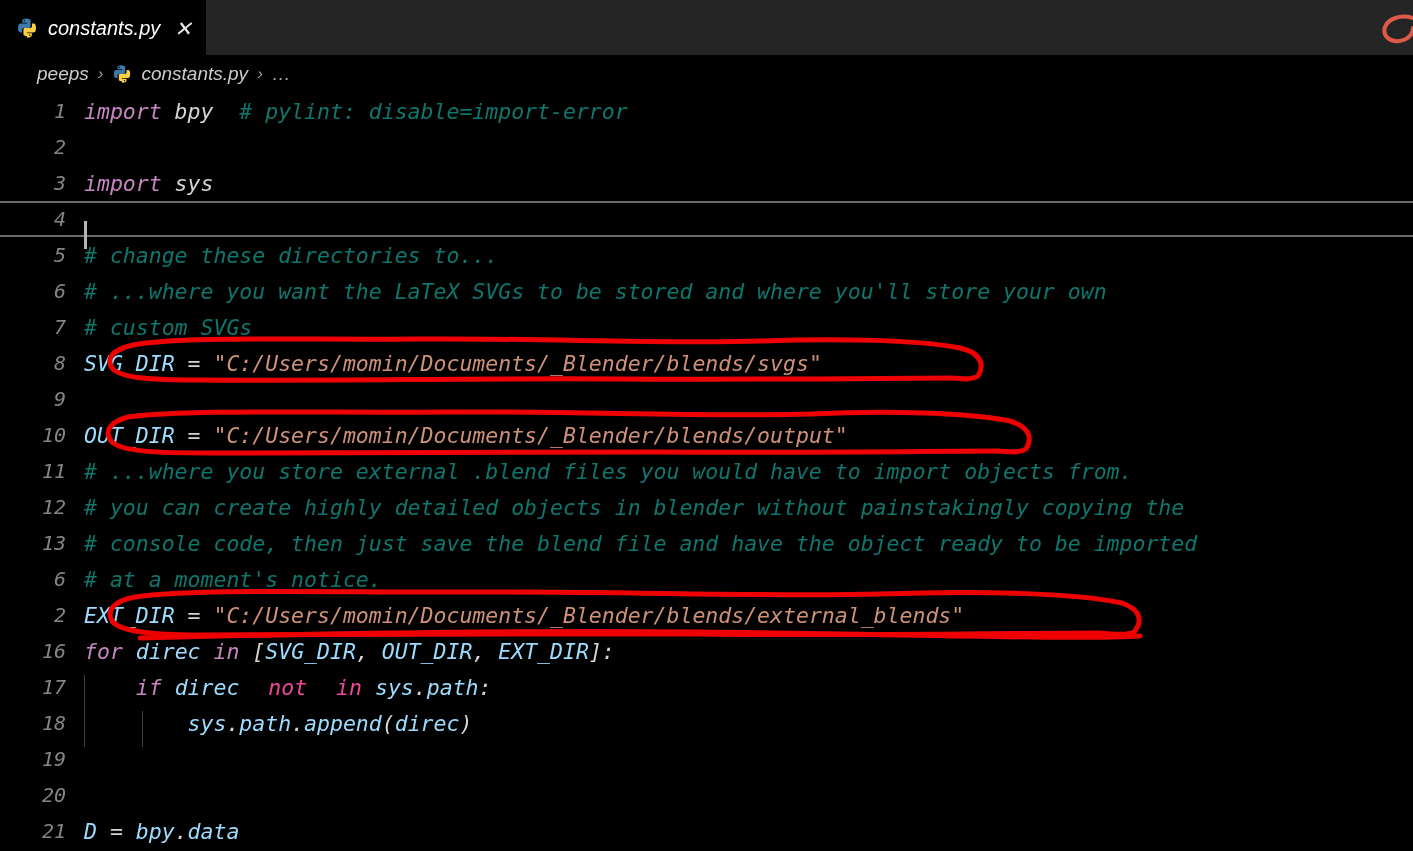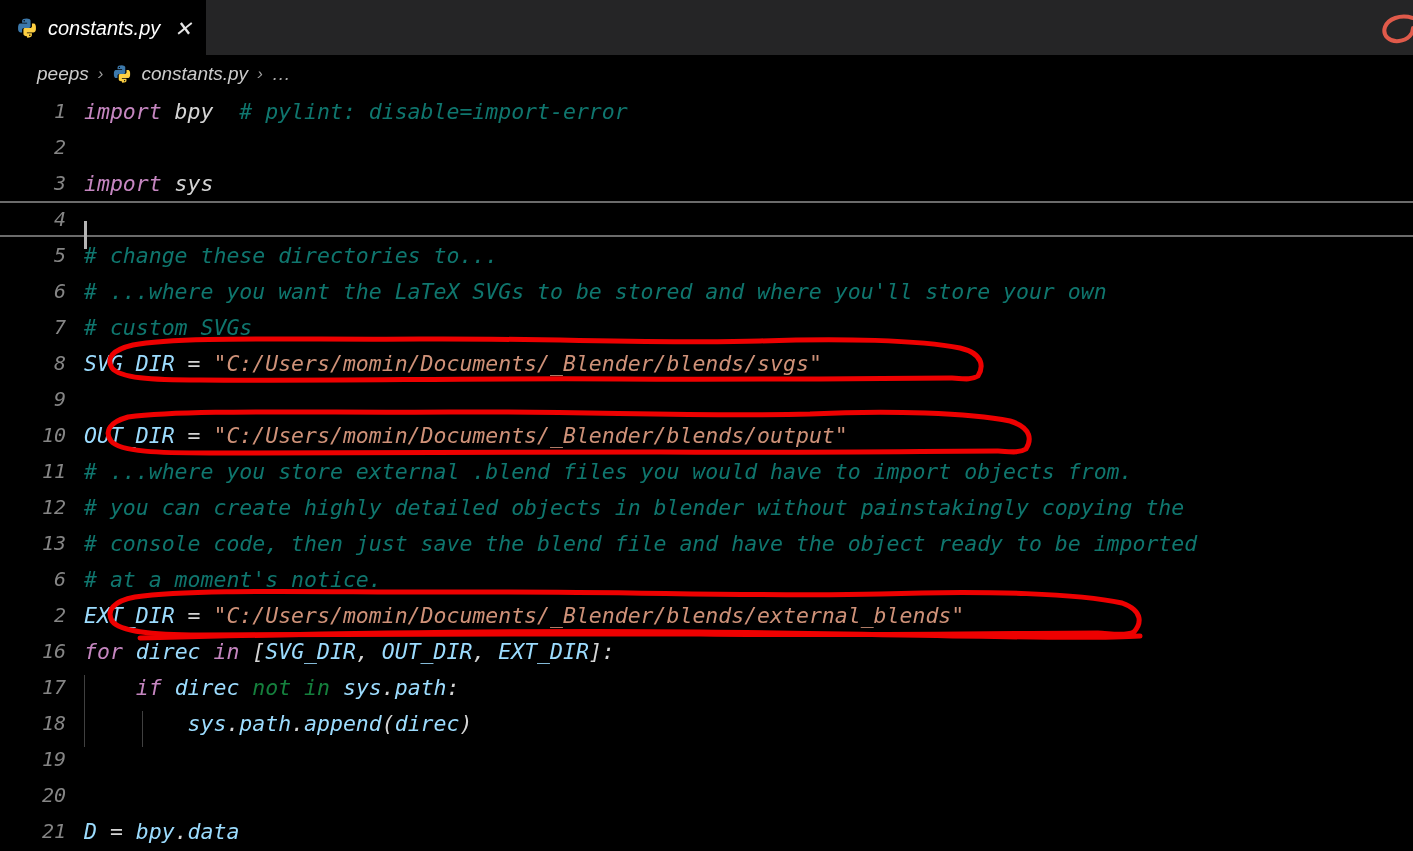--- a/index.html
+++ b/index.html
@@ -122,21 +122,21 @@
 
   .content {
     flex: 1 1 auto;
     color: #d4d4d4;
     white-space: pre;
     position: relative;
   }
 
   
   .kw    { color: #c586c0; }   
-  .kwb   { color: #15803d; }   
+  .kwb   { color: #ec4899; margin-left: 16px; }   
   .cmt   { color: #0f766e; }   
   .str   { color: #ce9178; }   
   .var   { color: #9cdcfe; }   
   .plain { color: #d4d4d4; }
 
   
   .code-line.active {
     border-top: 2px solid #6b6b6b;
     border-bottom: 2px solid #6b6b6b;
     height: 36px;

